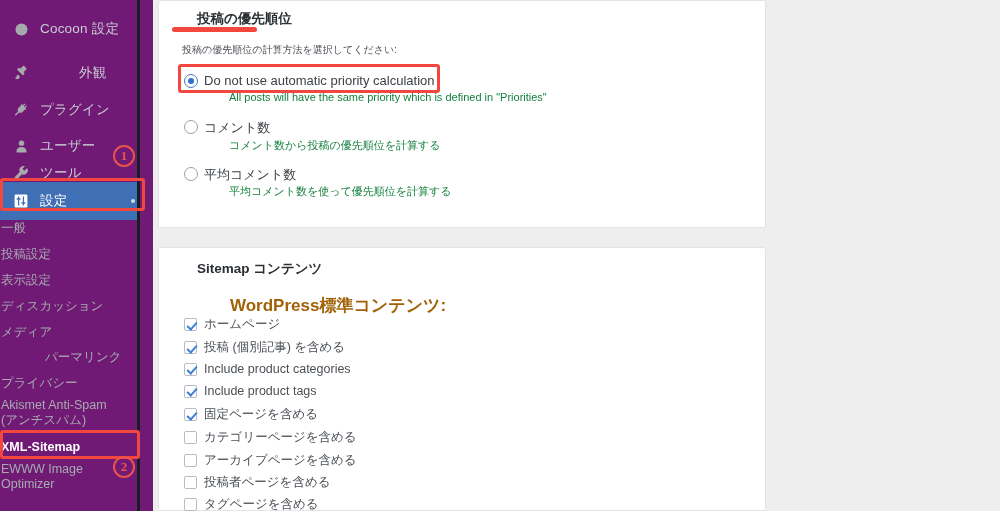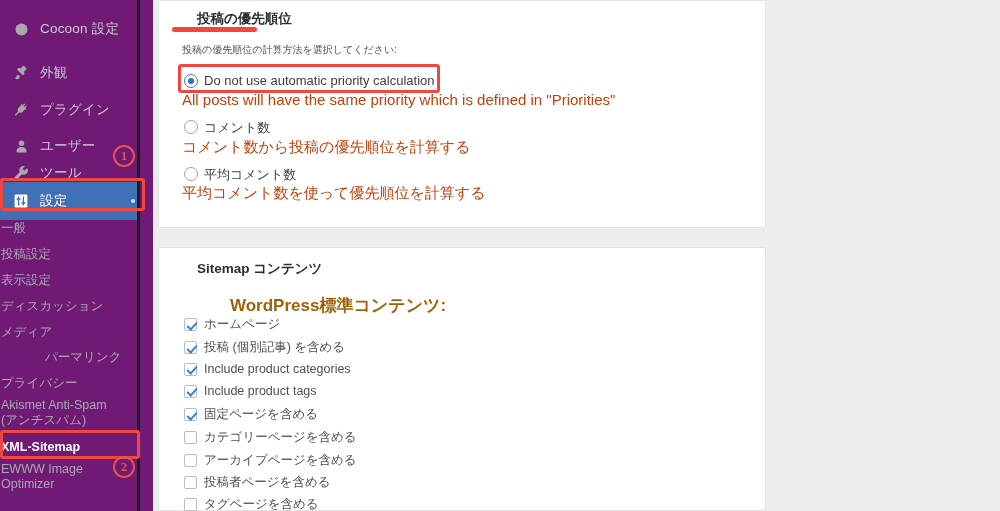--- a/index.html
+++ b/index.html
@@ -134,23 +134,24 @@
     color: #4a4f55;
   }
   .opt-label {
     position: absolute;
     font-size: 13px;
     color: #3c4146;
     white-space: nowrap;
   }
   .opt-desc {
     position: absolute;
-    font-size: 15px;
-    color: #c2410c;
+    font-size: 11px;
+    color: #15803d;
     white-space: nowrap;
+    margin-left: 47px;
   }
 
   .radio {
     position: absolute;
     width: 14px; height: 14px;
     border-radius: 50%;
     border: 1px solid #9aa0a6;
     background: #fff;
   }
   .radio.checked {
@@ -206,21 +207,21 @@
 
     <div class="menu-top" style="top:10px;">
       <span class="ico">
         <svg width="13" height="13" viewBox="0 0 13 13">
             <circle cx="6.5" cy="6.5" r="6" fill="currentColor"></circle>
           </svg>
       </span>
       <span>Cocoon 設定</span>
     </div>
 
-    <div class="menu-top" style="top:54px;">
+    <div class="menu-top" style="top:54px;gap:39px;">
       <span class="ico">
         <svg width="16" height="16" viewBox="0 0 20 20" fill="currentColor">
           <path d="M14.5 1.5c-.6-.6-1.6-.6-2.2 0L9 4.8l-1.1-1c-.3-.3-.8-.3-1.1 0l-1.3 1.3c-.3.3-.3.8 0 1.1l6.3 6.3c.3.3.8.3 1.1 0l1.3-1.3c.3-.3.3-.8 0-1.1l-1-1.1 3.3-3.3c.6-.6.6-1.6 0-2.2l-1.9-1zM5.6 12.1c-.9.9-1 2-1.5 2.8-.4.7-1.1 1-1.6 1.5.6.9 1.6 1.5 2.7 1.5 1.8 0 3.2-1.4 3.2-3.2 0-.6-.2-1.1-.4-1.6l-2.4-1z"></path>
         </svg>
       </span>
       <span>外観</span>
     </div>
 
     <div class="menu-top" style="top:91px;">
       <span class="ico">

